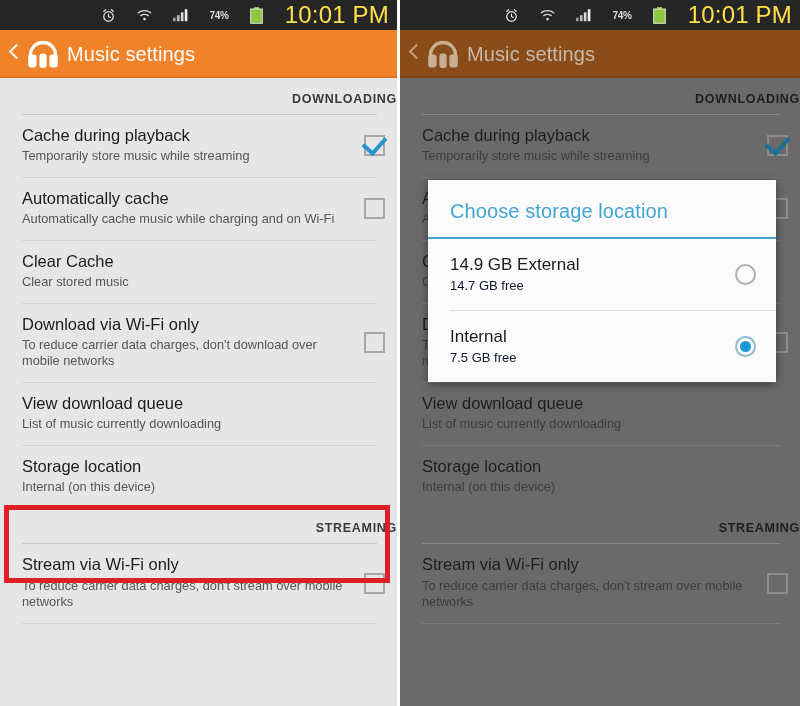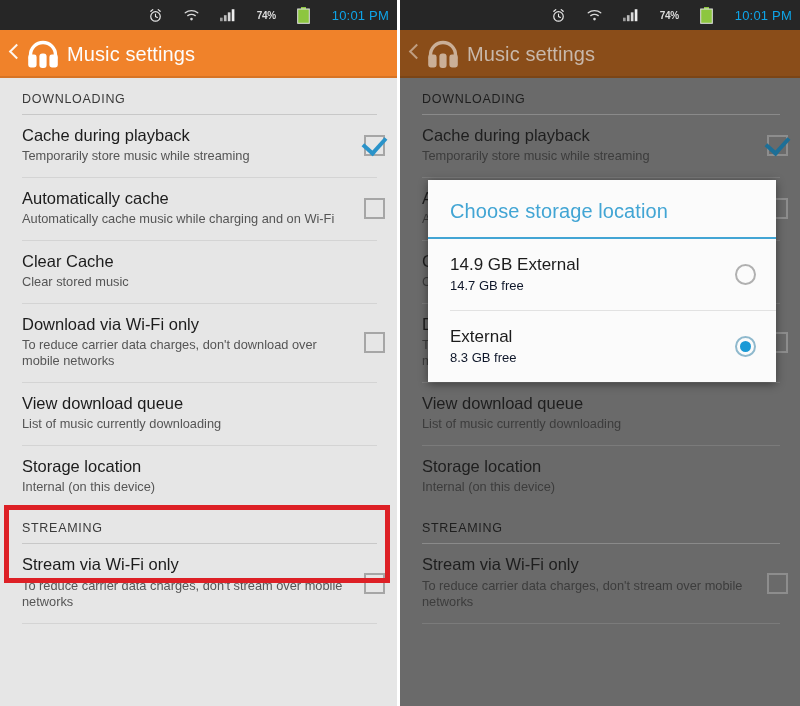--- a/index.html
+++ b/index.html
@@ -15,21 +15,21 @@
   .panel.right { width: 400px; margin-left: 3px; }
 
   
   .statusbar {
     height: 30px; background: #262626; display: flex;
     align-items: center; justify-content: flex-end; gap: 21px;
     padding: 0 8px 0 0; color: #ffffff;
   }
   .sb-icon { display: inline-flex; align-items: center; justify-content: center; }
   .sb-batt-pct { font-size: 10px; font-weight: bold; color: #dcdcdc; letter-spacing: -.3px; }
-  .sb-clock { font-size: 13px; color: #0ea5e9; letter-spacing: .2px; padding-left: 1px; }
+  .sb-clock { font-size: 24px; color: #fde047; letter-spacing: .2px; padding-left: 1px; }
 
   
   .actionbar {
     height: 48px; background: #f0822a; display: flex; align-items: center;
     gap: 7px; padding-left: 7px; position: relative;
   }
   .actionbar::after{
     content:""; position:absolute; left:0; right:0; bottom:0; height:2px;
     background: rgba(0,0,0,.10);
   }
@@ -39,22 +39,22 @@
     border-left: 2px solid rgba(255,255,255,.92);
     border-bottom: 2px solid rgba(255,255,255,.92);
     transform: rotate(45deg);
   }
   .app-icon { width: 34px; height: 30px; flex: none; }
   .ab-title { font-size: 20px; color: #fdfdfd; letter-spacing: .1px; }
 
   
   .list { background: #e6e6e6; height: calc(706px - 78px); position: relative; }
   .section-head {
-    padding: 14px 0 8px 22px; font-size: 12.5px; font-weight: normal;
-    color: #3a3a3a; letter-spacing: .7px;
+    padding: 14px 0 8px 22px; font-size: 12.5px; font-weight: bold;
+    color: #3a3a3a; letter-spacing: .7px; text-align: right;
   }
   .section-rule { height: 1px; background: #c8c8c8; margin: 0 20px 0 22px; }
   .row {
     display: flex; align-items: center; padding: 11px 12px 12px 22px;
     min-height: 54px; position: relative;
   }
   .row-text { flex: 1; min-width: 0; }
   .row-title { font-size: 16.5px; color: #1c1c1c; line-height: 1.18; }
   .row-sub { font-size: 12.8px; color: #555555; line-height: 1.28; margin-top: 3px; }
   .divider { height: 1px; background: #d4d4d4; margin: 0 20px 0 22px; }
@@ -360,20 +360,20 @@
         <div class="opt-text">
           <div class="opt-title">14.9 GB External</div>
           <div class="opt-sub">14.7 GB free</div>
         </div>
         <div class="radio"></div>
       </div>
       <div class="opt-divider"></div>
 
       <div class="dialog-option">
         <div class="opt-text">
-          <div class="opt-title">External</div>
-          <div class="opt-sub">8.3 GB free</div>
+          <div class="opt-title">Internal</div>
+          <div class="opt-sub">7.5 GB free</div>
         </div>
         <div class="radio selected"></div>
       </div>
     </div>
   </div>
 </div>
 
 </body></html>

